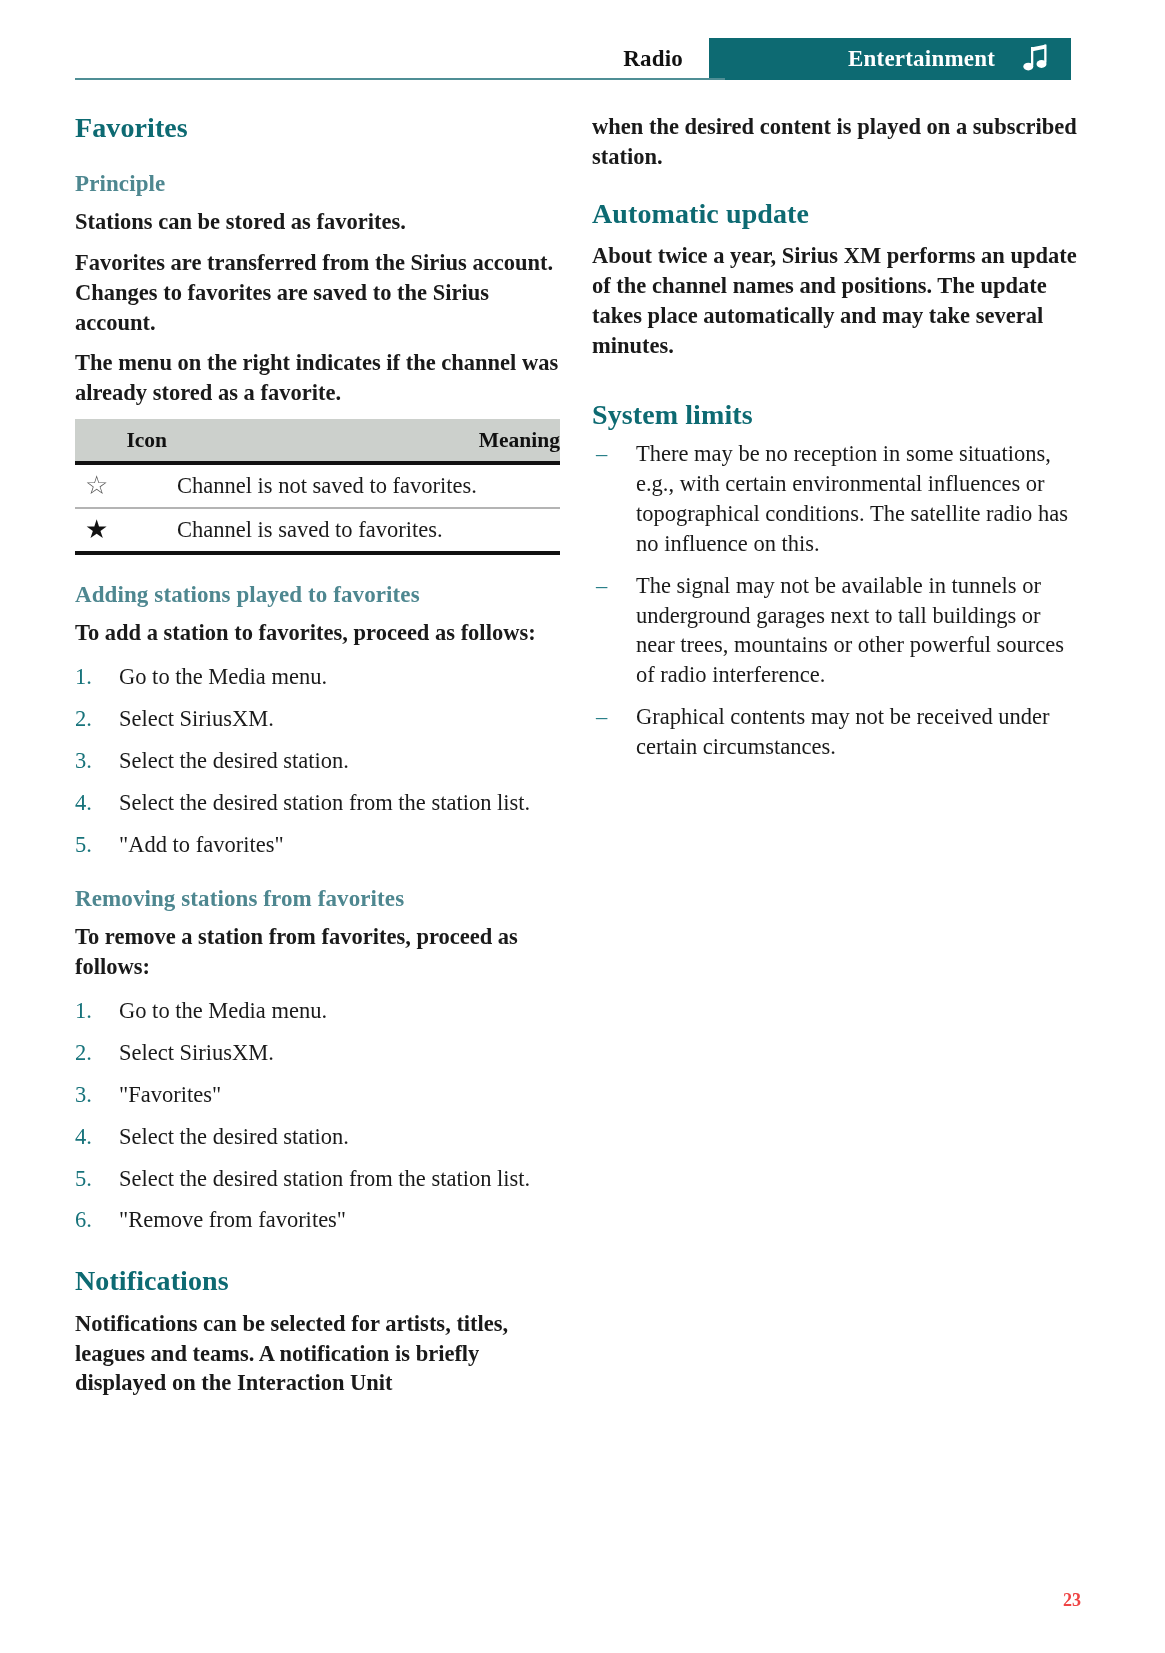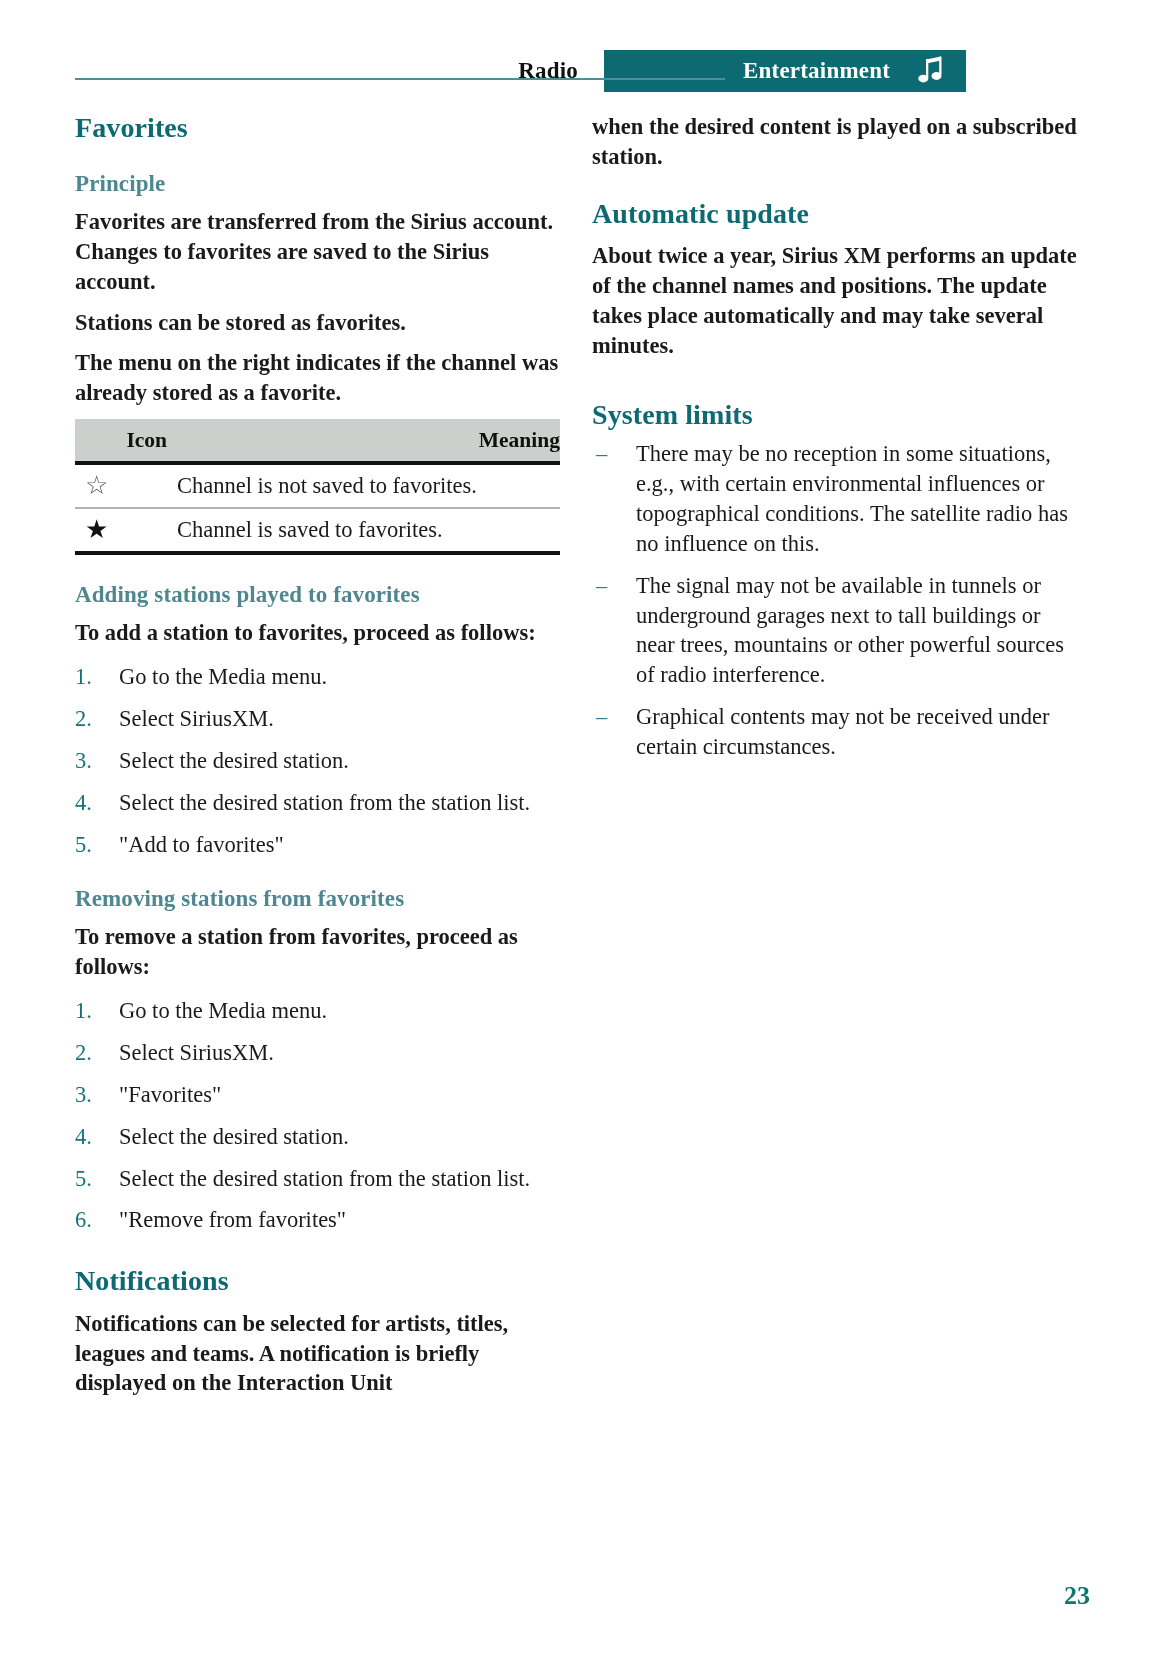--- a/index.html
+++ b/index.html
@@ -21,26 +21,25 @@
     position: absolute;
     top: 0;
     left: 0;
     width: 1165px;
     height: 92px;
   }
   .header-row {
     position: absolute;
     top: 38px;
     left: 0;
-    width: 966px;
+    width: 1071px;
     height: 42px;
     display: flex;
     justify-content: flex-end;
     align-items: stretch;
-    margin-top: 12px;
   }
   .header-chapter {
     font-weight: bold;
     font-size: 23px;
     color: #111111;
     padding: 0 26px 0 0;
     display: flex;
     align-items: center;
     letter-spacing: 0.2px;
   }
@@ -189,25 +188,25 @@
     content: "–";
     position: absolute;
     left: 4px;
     top: 0;
     color: #2a8089;
   }
 
   
   .page-number {
     position: absolute;
-    right: 75px;
+    right: 84px;
     bottom: 42px;
-    font-size: 26px;
-    font-weight: bold;
-    color: #0f766e;
+    font-size: 18px;
+    font-weight: bold;
+    color: #ef4444;
   }
 </style>
 </head>
 <body>
 
 <div class="page-header">
   <div class="header-row">
     <div class="header-chapter">Radio</div>
     <div class="header-section">
       <span>Entertainment</span>
@@ -225,22 +224,22 @@
   <div class="header-rule"></div>
 </div>
 
 <div class="content">
 
   <div class="column">
 
     <h1 class="sec">Favorites</h1>
 
     <h2 class="sub">Principle</h2>
+    <p class="body">Stations can be stored as favorites.</p>
     <p class="body">Favorites are transferred from the Sirius account. Changes to favorites are saved to the Sirius account.</p>
-    <p class="body">Stations can be stored as favorites.</p>
     <p class="body">The menu on the right indicates if the channel was already stored as a favorite.</p>
 
     <table class="icon-table">
       <thead>
         <tr>
           <th class="col-icon">Icon</th>
           <th>Meaning</th>
         </tr>
       </thead>
       <tbody>

